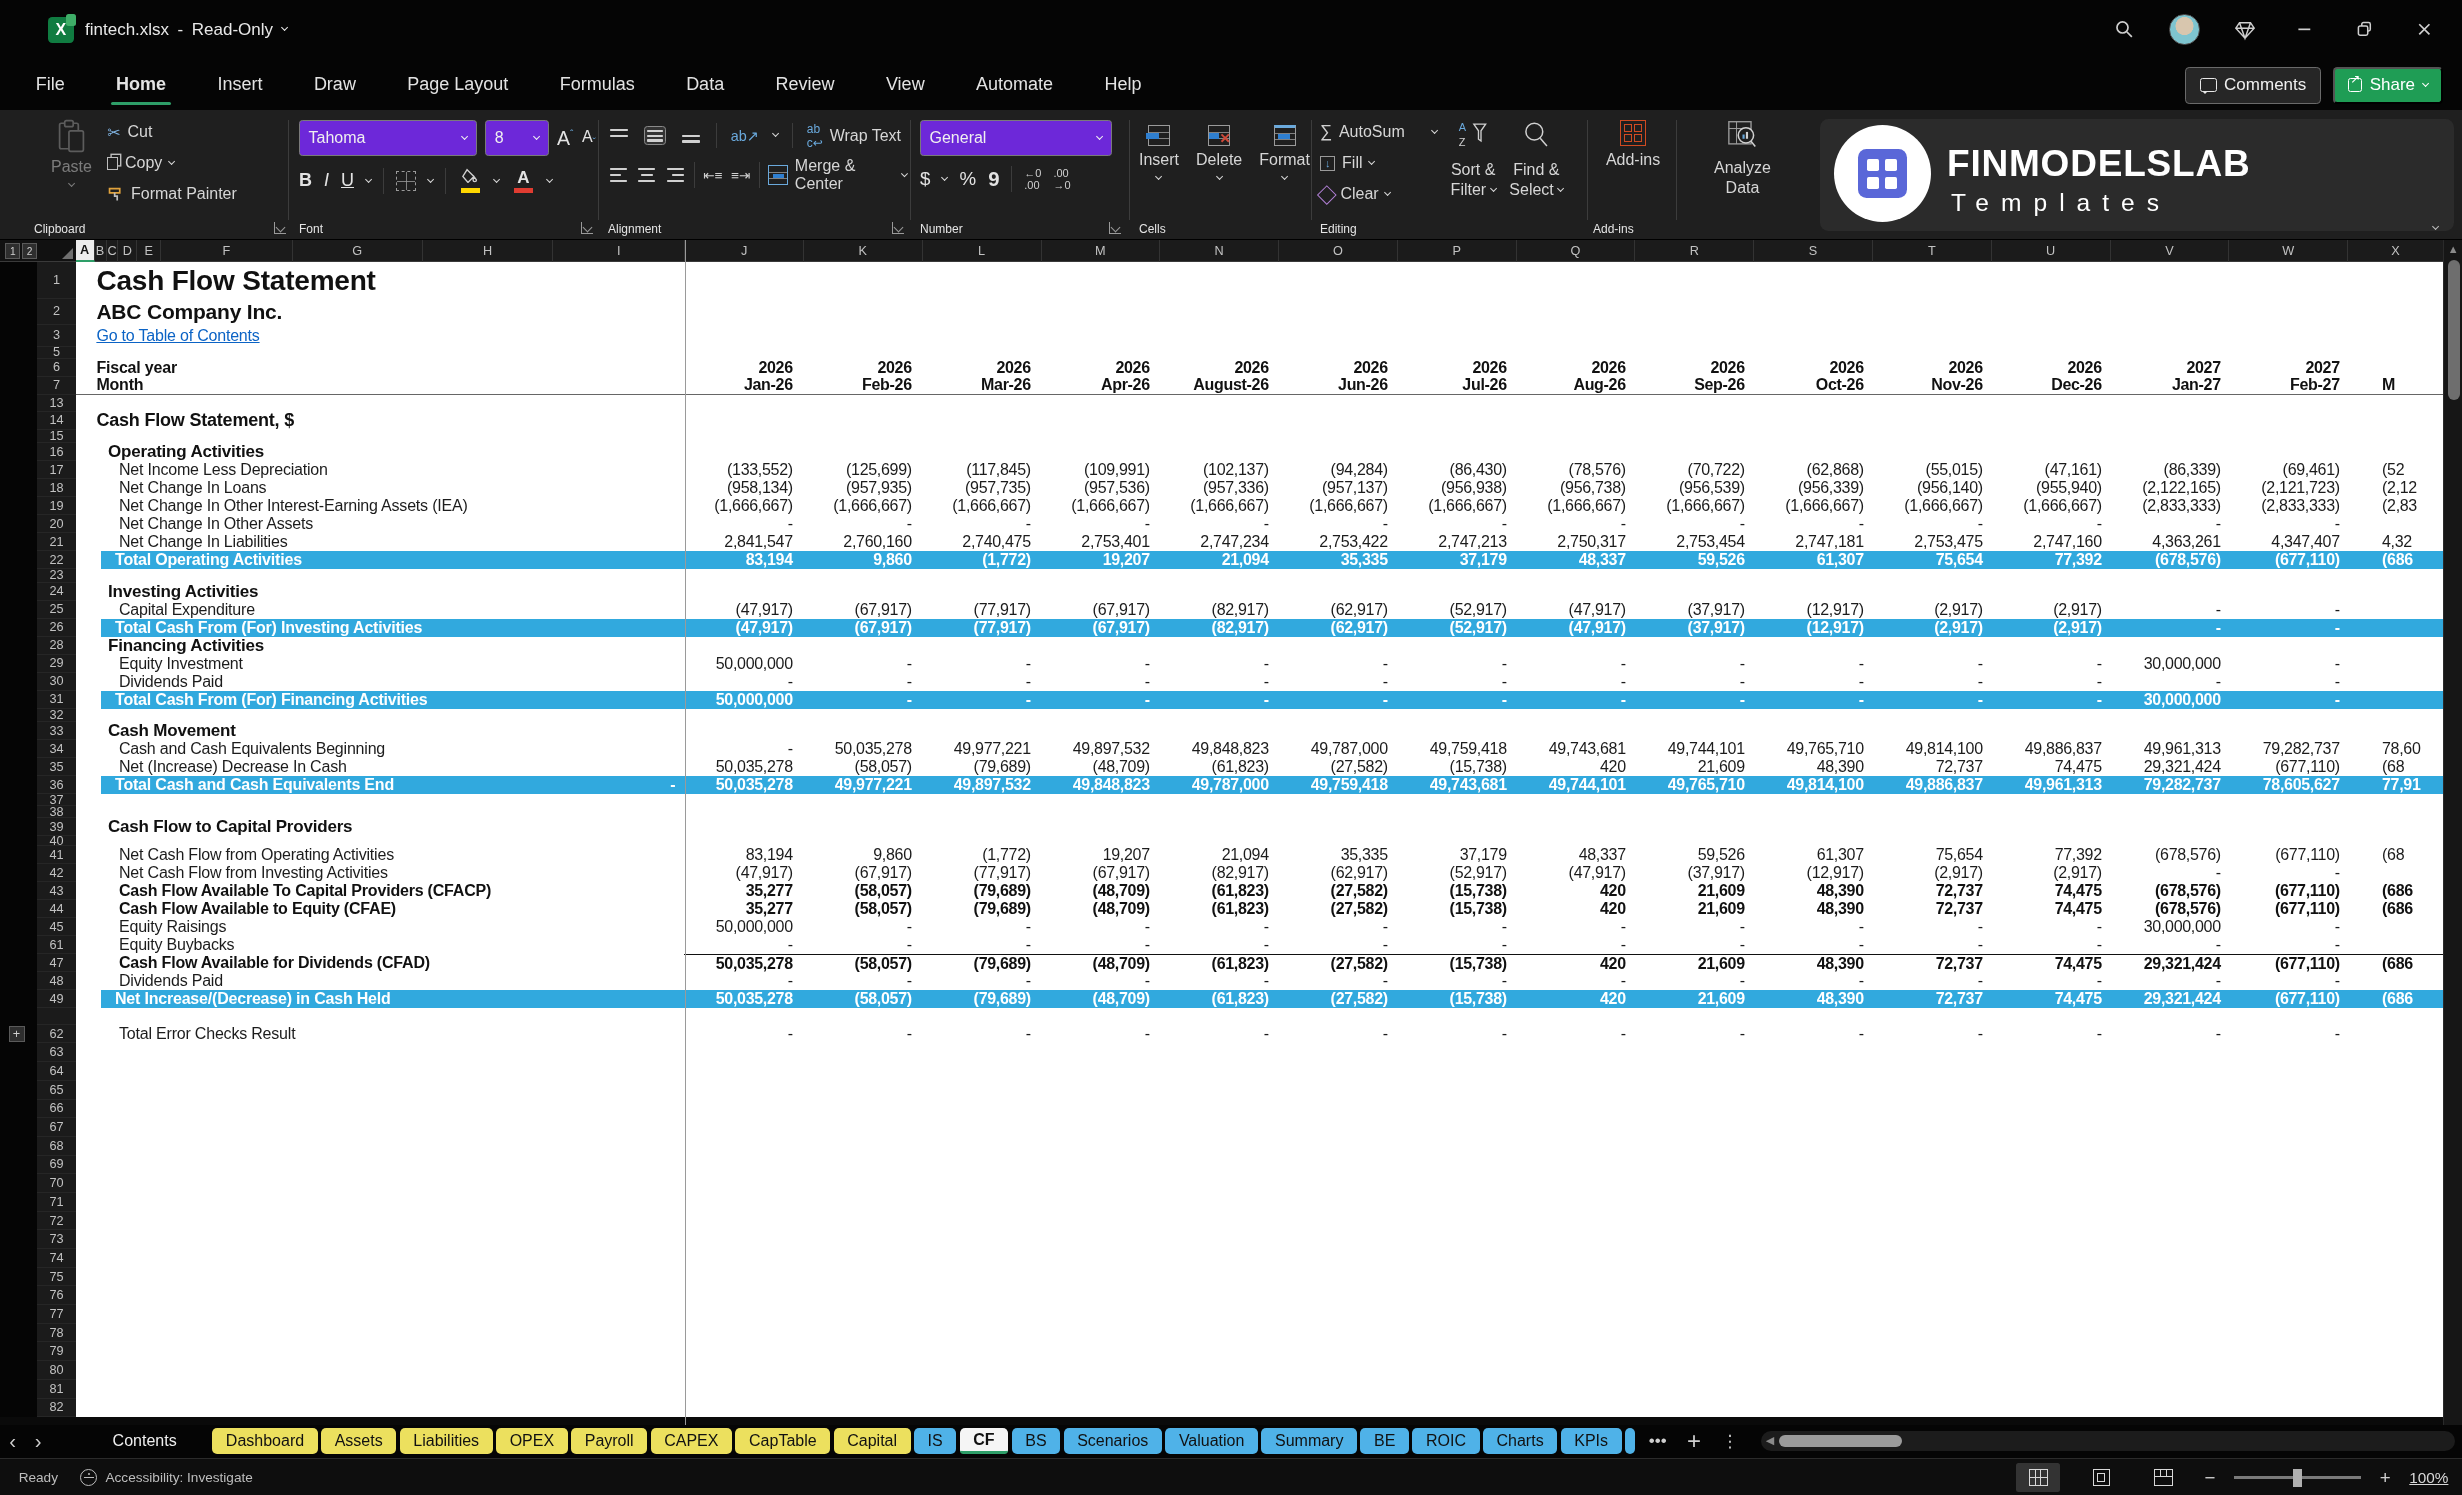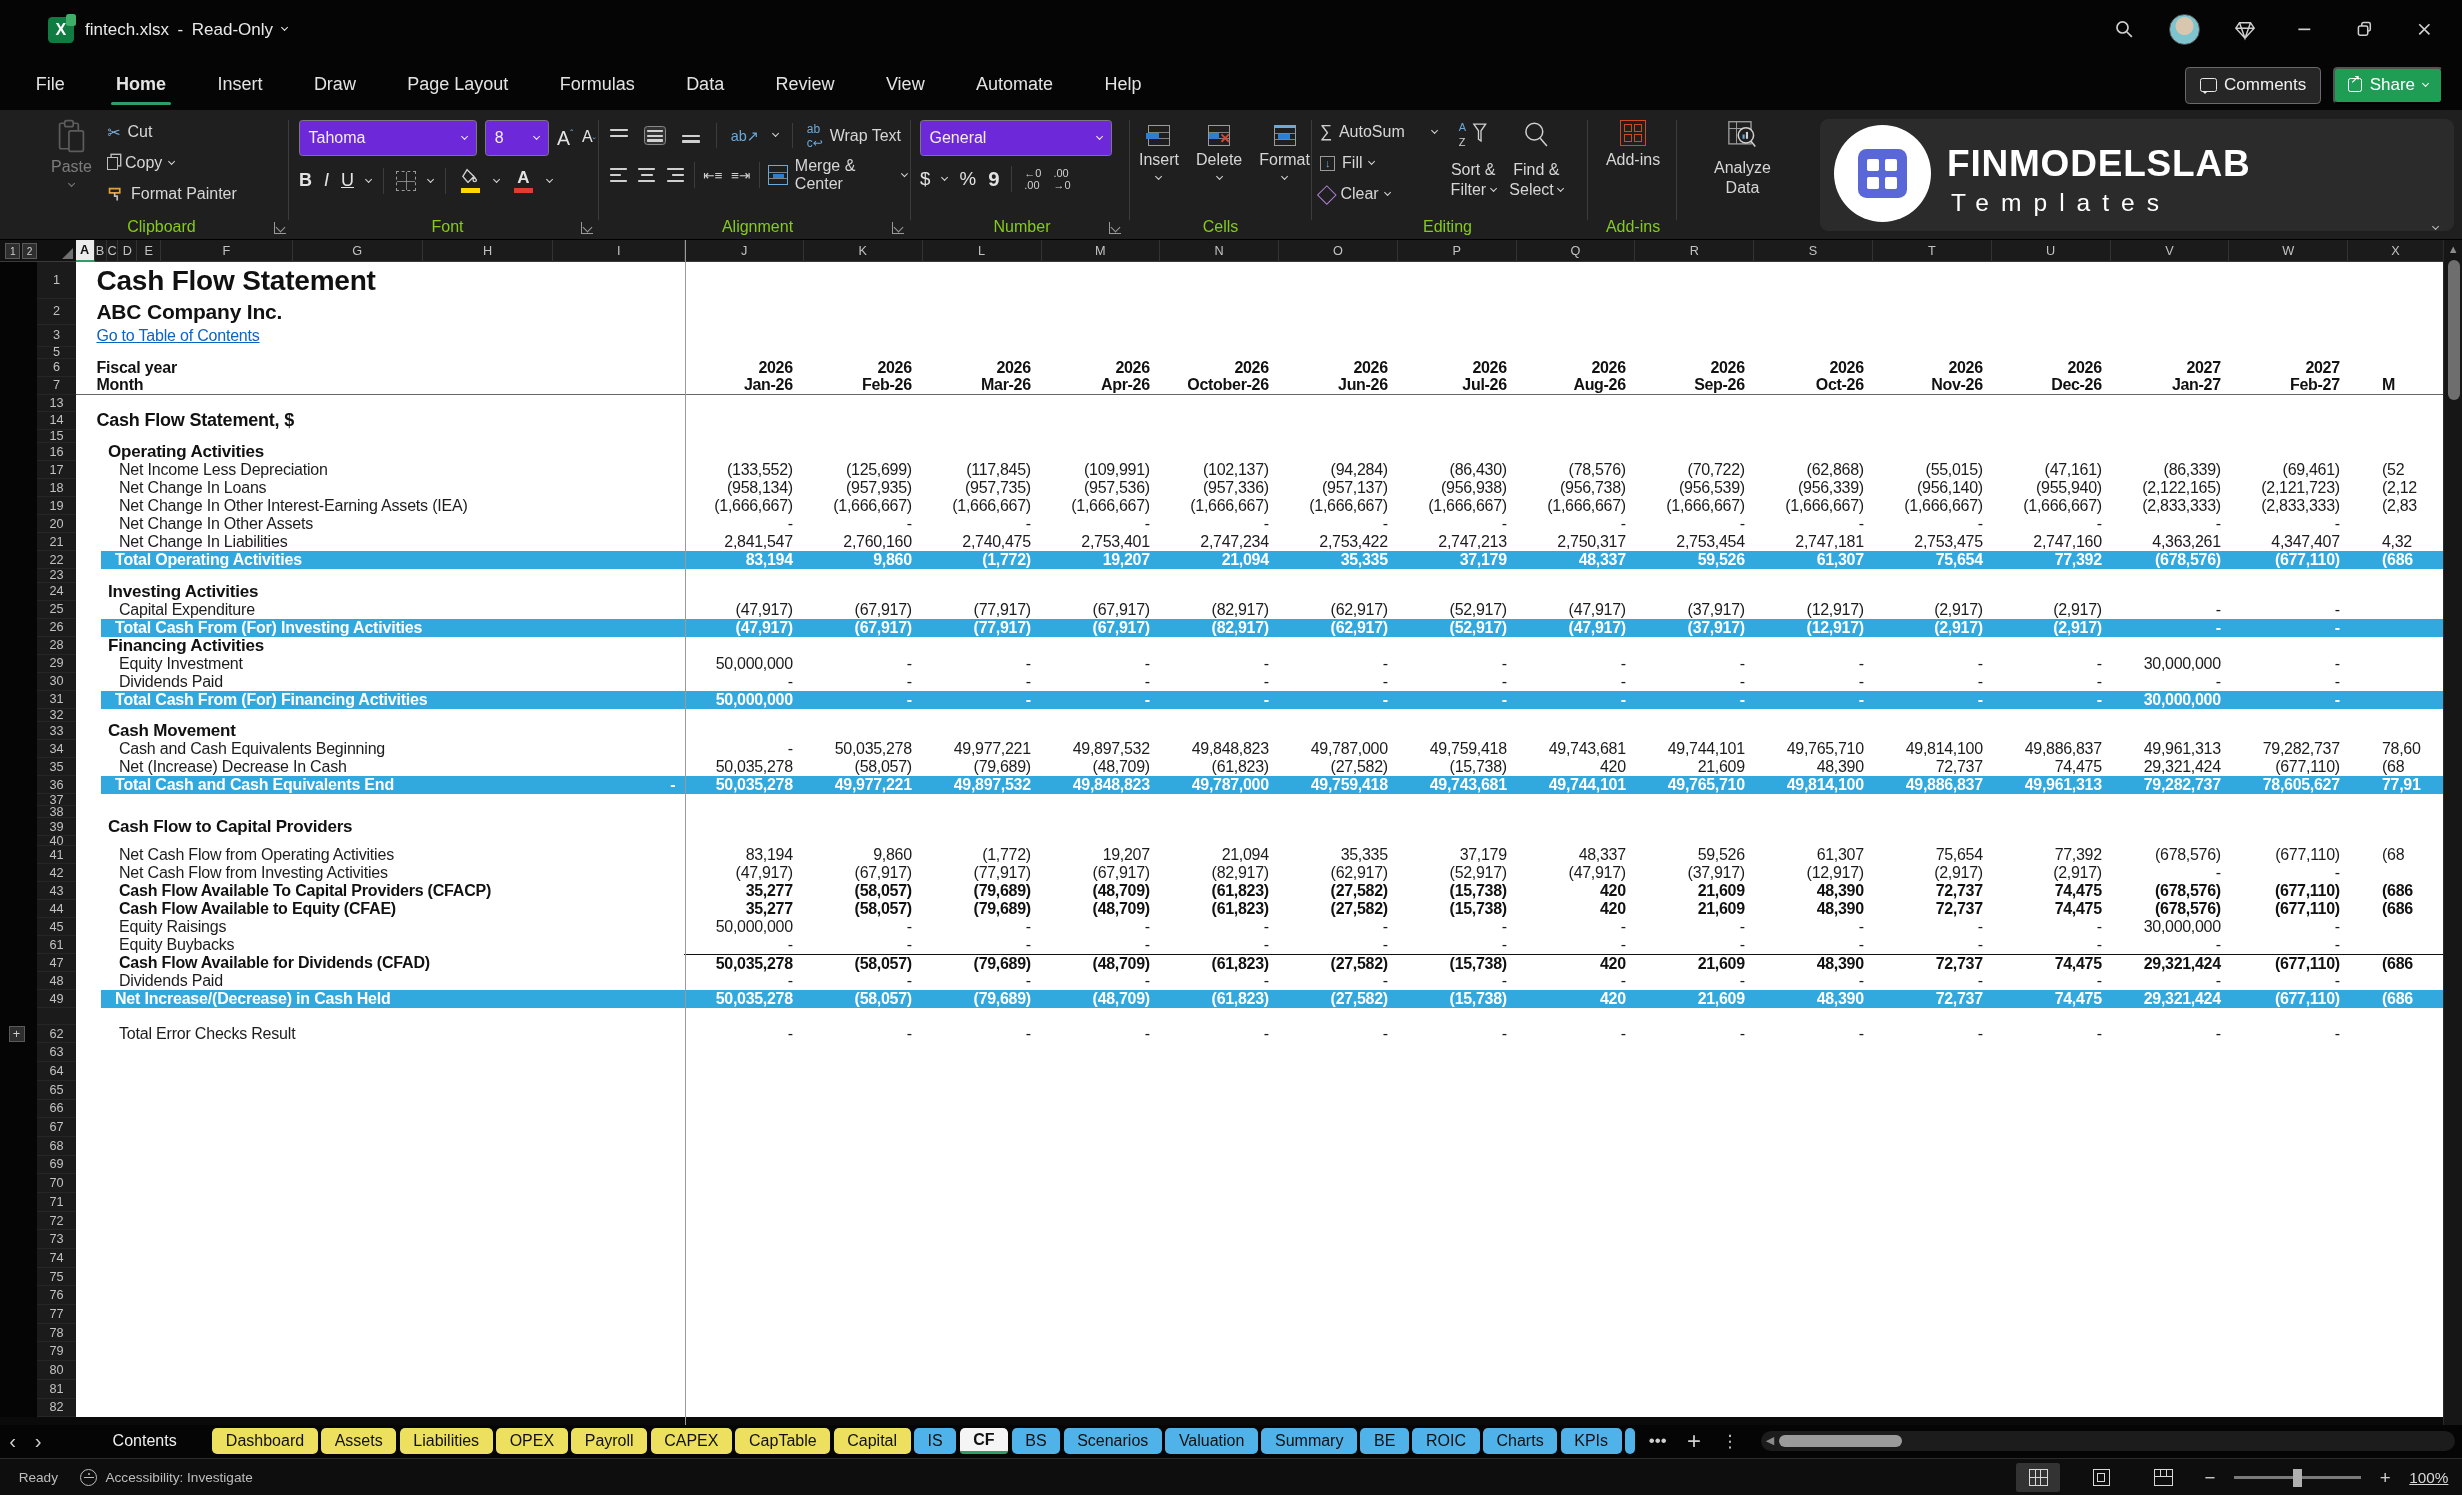--- a/index.html
+++ b/index.html
@@ -31,21 +31,21 @@
   .btn-comments{height:37px;border:0.8px solid #6a6a6a;border-radius:4.2px;background:#262626;color:#efefef;font-size:17px;display:flex;align-items:center;gap:7.6px;padding:0 13.6px;}
   .btn-share{height:37px;border-radius:4.2px;background:var(--green);color:#fff;font-size:17px;display:flex;align-items:center;gap:7.6px;padding:0 13.6px;}
   .cmticon{width:17px;height:13.6px;border:1.7px solid #e8e8e8;border-radius:2.5px;position:relative;}
   .cmticon::after{content:"";position:absolute;left:1.7px;bottom:-6px;border:3.4px solid transparent;border-top-color:#e8e8e8;}
   .shicon{width:13.6px;height:13.6px;border:1.7px solid #fff;border-radius:2.5px;position:relative;}
   .shicon::after{content:"↗";position:absolute;left:0.8px;top:-7.6px;font-size:12px;color:#fff;}
 
   
   .ribbon{position:absolute;left:0;top:110px;width:2462px;height:130px;background:#1f1f1f;border-bottom:0.8px solid #000;}
   .grp{position:absolute;top:0;height:130px;}
-  .grplabel{position:absolute;bottom:4.2px;left:0;right:0;text-align:center;font-size:16px;color:#84cc16;}
+  .grplabel{position:absolute;bottom:4.2px;left:0;right:0;text-align:left;font-size:12px;color:#e5e5e5;}
   .launcher{position:absolute;bottom:6px;right:3.4px;width:12px;height:12px;border-left:0.8px solid #9a9a9a;border-bottom:0.8px solid #9a9a9a;}
   .launcher::after{content:"";position:absolute;right:1.7px;top:1.7px;width:6px;height:6px;border-right:1.7px solid #9a9a9a;border-bottom:1.7px solid #9a9a9a;transform:rotate(-45deg) scaleX(-1);}
   .gsep{position:absolute;top:10.2px;width:0.8px;height:100px;background:#3c3c3c;}
   .bigbtn{display:flex;flex-direction:column;align-items:center;gap:5.1px;font-size:16px;color:var(--ribtx);padding-top:8.5px;}
   .bigbtn .lbl2{text-align:center;line-height:1.25;}
   .smallrow{display:flex;align-items:center;gap:6.8px;font-size:16px;color:var(--ribtx);height:31px;}
   .fontrow{display:flex;align-items:center;gap:8.5px;}
   .combobox{border:0.8px solid #7a7a7a;border-radius:3.4px;background:#6d28d9;color:#f0f0f0;font-size:16px;height:36px;display:flex;align-items:center;justify-content:space-between;padding:0 8.5px;}
   .ic{display:inline-flex;align-items:center;justify-content:center;}
   .colorbtn{position:relative;width:24px;height:25.5px;font-size:17px;font-weight:bold;color:#e3e3e3;text-align:center;}
@@ -577,21 +577,21 @@
           <div class="rnum">7</div>
           <div class="rc">
             <div class="lab">
               <span>Month</span>
             </div>
             <div class="cells">
               <div class="cell">Jan-26</div>
               <div class="cell">Feb-26</div>
               <div class="cell">Mar-26</div>
               <div class="cell">Apr-26</div>
-              <div class="cell">October-26</div>
+              <div class="cell">August-26</div>
               <div class="cell">Jun-26</div>
               <div class="cell">Jul-26</div>
               <div class="cell">Aug-26</div>
               <div class="cell">Sep-26</div>
               <div class="cell">Oct-26</div>
               <div class="cell">Nov-26</div>
               <div class="cell">Dec-26</div>
               <div class="cell">Jan-27</div>
               <div class="cell">Feb-27</div>
               <div class="cell cx">M</div>

